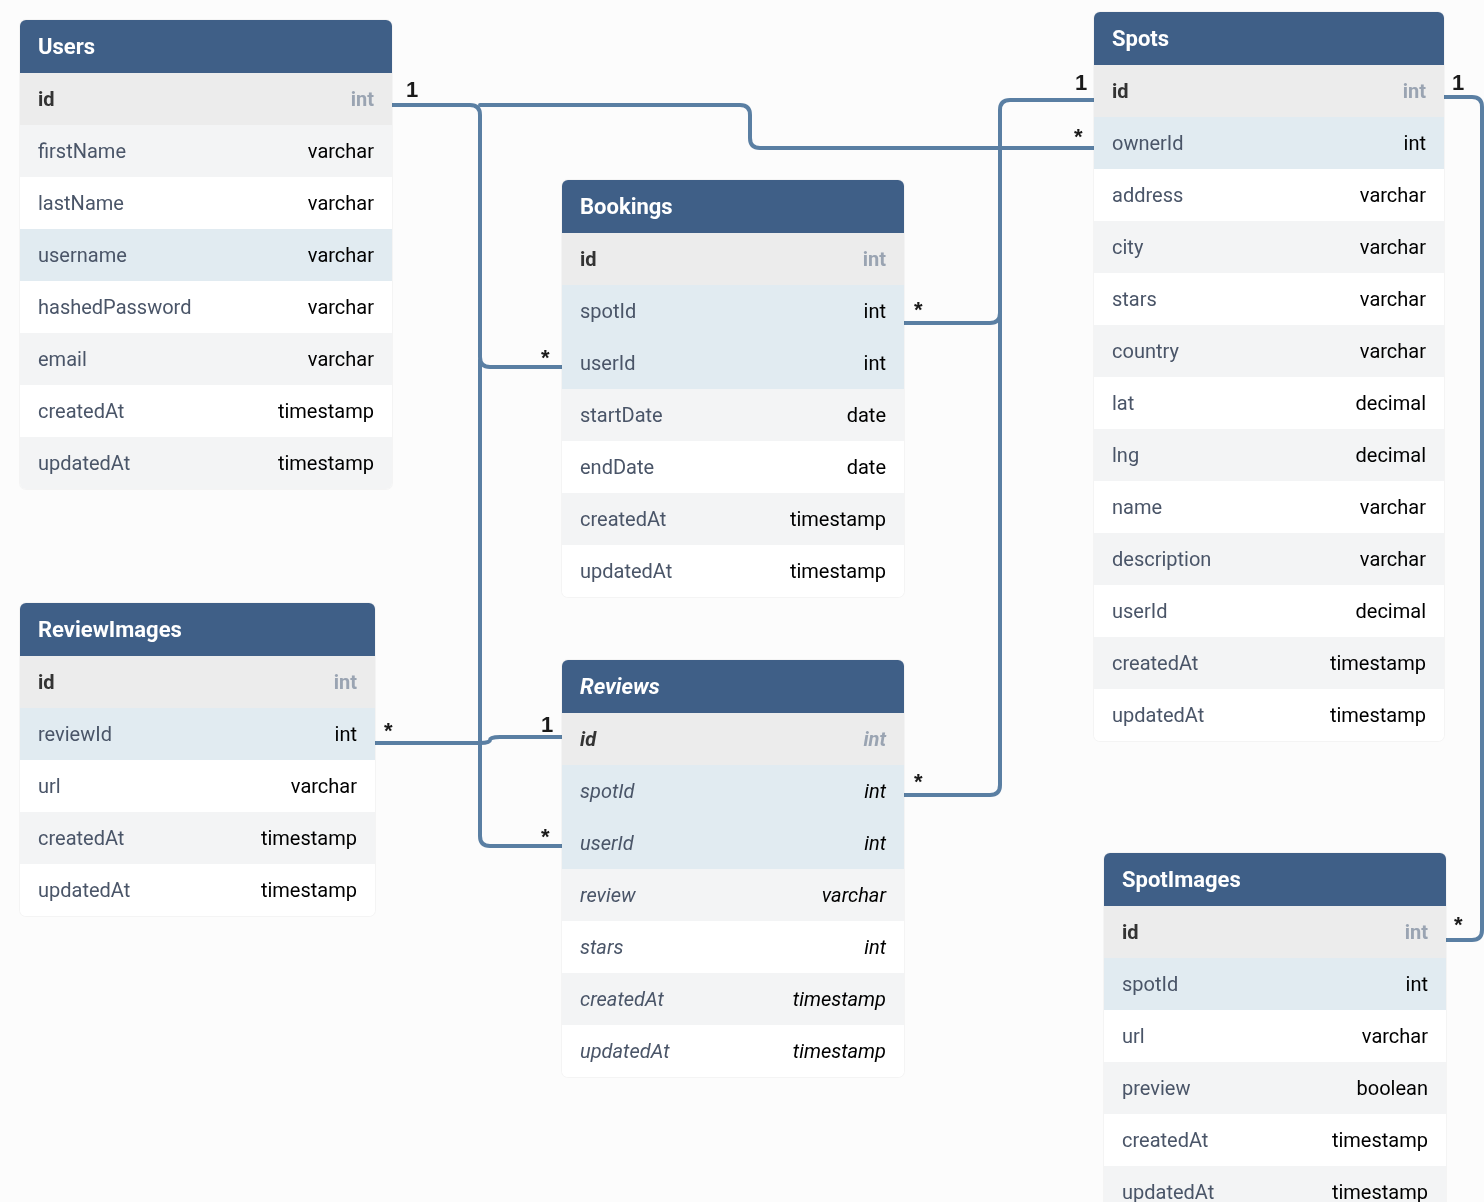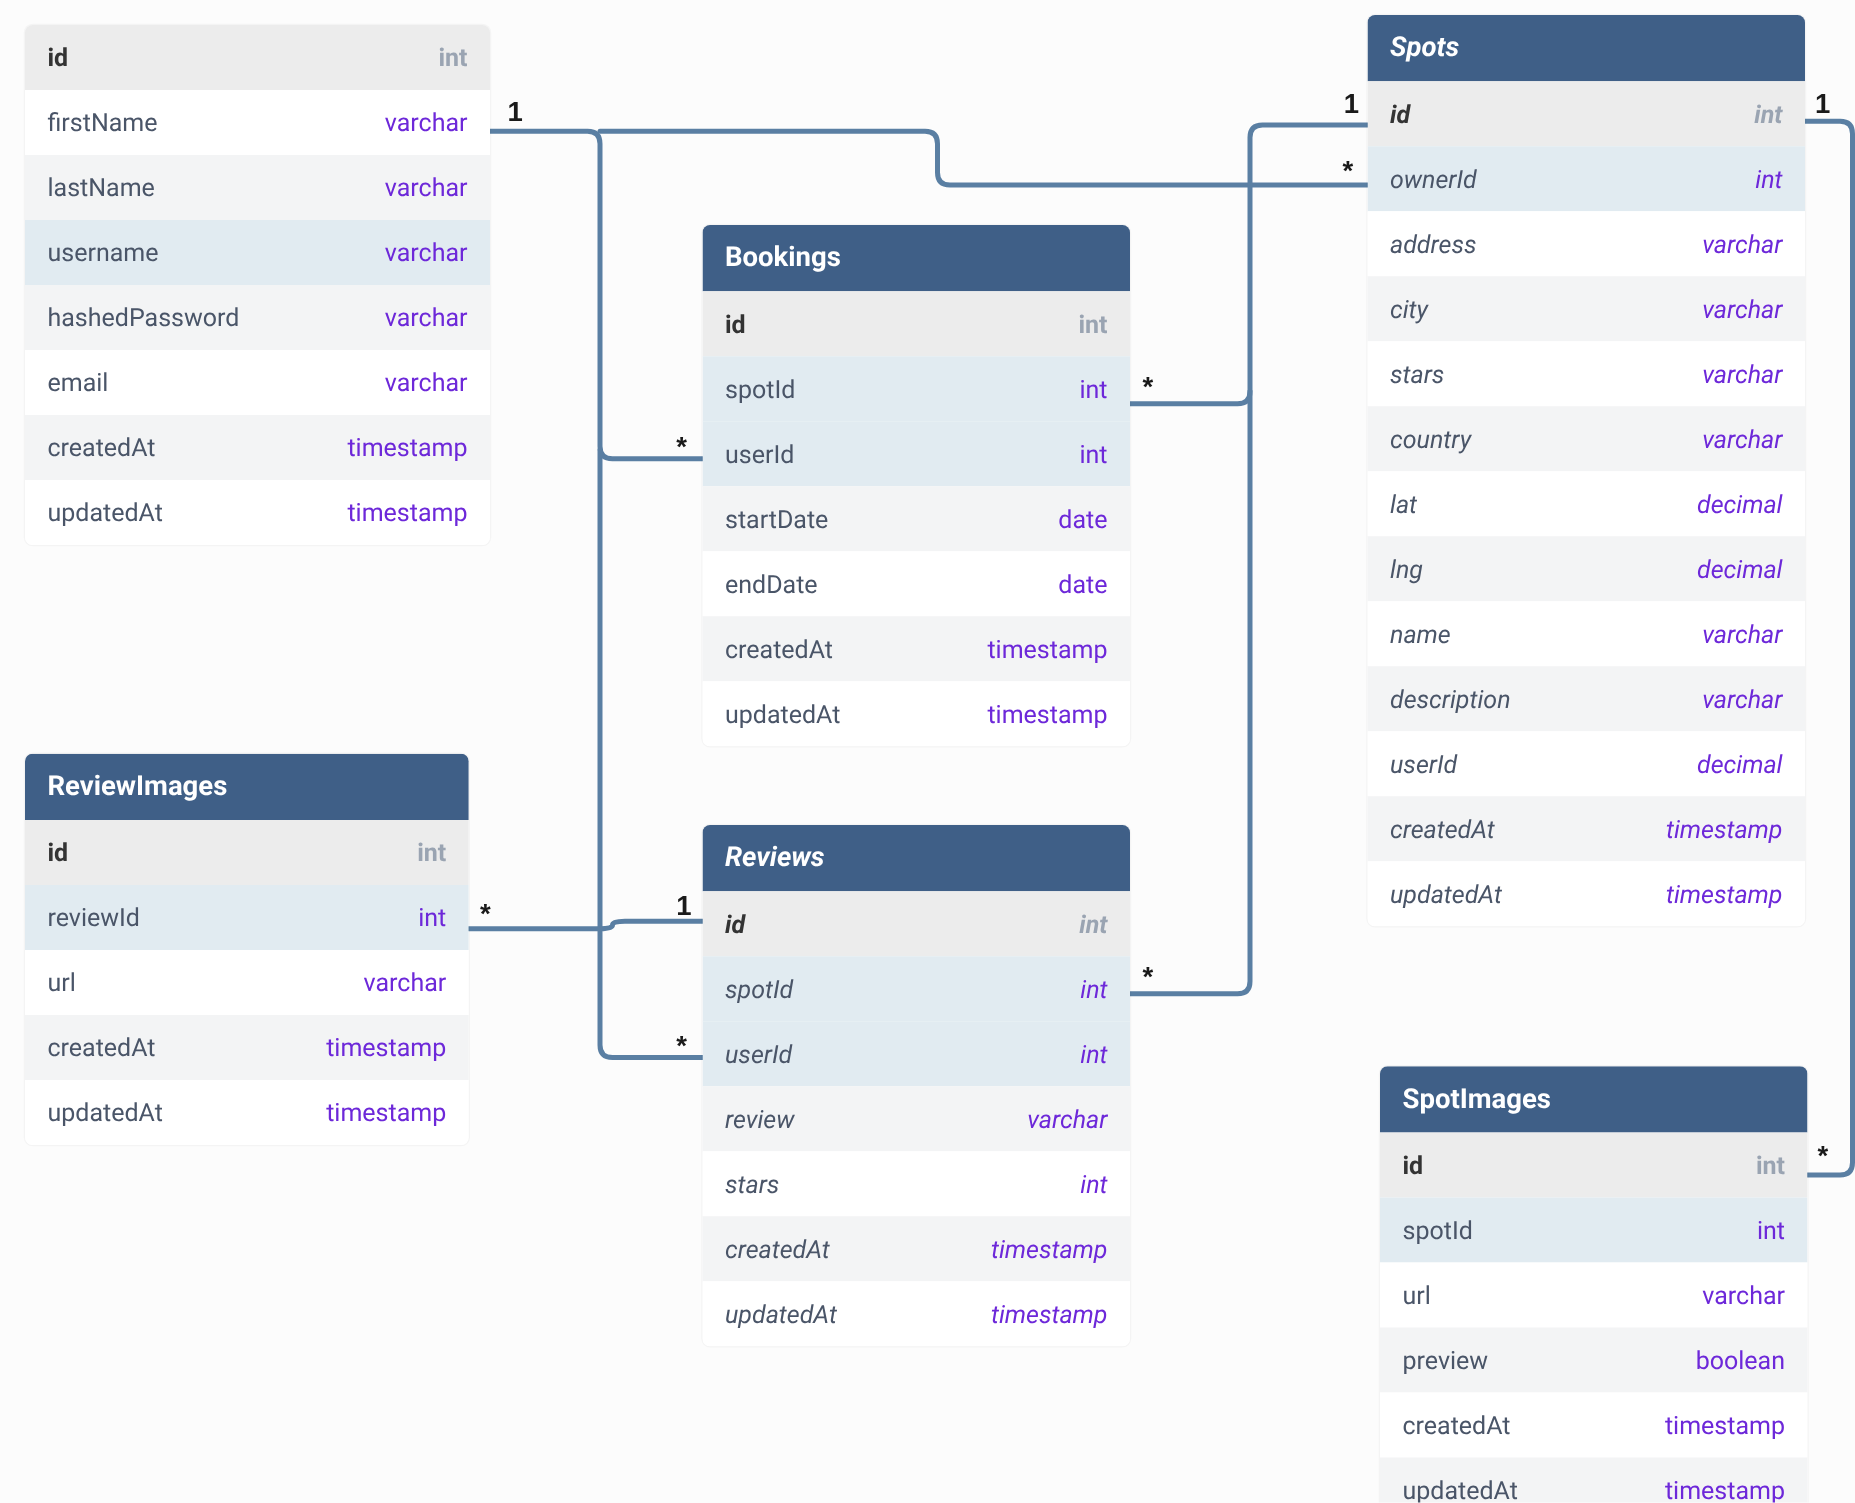--- a/index.html
+++ b/index.html
@@ -27,21 +27,21 @@
     padding:14px 18px;
   }
   .row {
     display:flex;
     justify-content:space-between;
     align-items:center;
     padding:14px 18px;
     font-size:20px;
   }
   .row .name { color:#4a5568;text-align:right; }
-  .row .type { color:#6d28d9; }
+  .row .type { color:#000000; }
   .row.key { background:#ececec; }
   .row.key .name { font-weight:700; color:#333; }
   .row.key .type { font-weight:700; color:#9aa4b2; }
   .row.fk { background:#e1ebf1;gap:38px; }
   .row:nth-child(odd):not(.key):not(.fk) { background:#f3f4f5; }
   .row:nth-child(even):not(.key):not(.fk) { background:#ffffff; }
   .cardinal {
     position:absolute;
     font-size:22px;
     font-weight:700;
@@ -76,20 +76,21 @@
 <span class="cardinal" style="left:1074px; top:124px;">*</span>
 <span class="cardinal" style="left:1075px; top:70px;">1</span>
 <span class="cardinal" style="left:914px;  top:297px;">*</span>
 <span class="cardinal" style="left:914px;  top:769px;">*</span>
 <span class="cardinal" style="left:1452px; top:70px;">1</span>
 <span class="cardinal" style="left:1454px; top:912px;">*</span>
 <span class="cardinal" style="left:541px;  top:712px;">1</span>
 <span class="cardinal" style="left:384px; top:718px;">*</span>
 
 <div id="t-users" class="tbl" style="left: 20px; top: 20px; width: 372px;">
+      <div class="hdr"><span>Users</span></div>
       <div class="row key">
         <span class="name">id</span>
         <span class="type">int</span>
       </div>
       <div class="row">
         <span class="name">firstName</span>
         <span class="type">varchar</span>
       </div>
       <div class="row">
         <span class="name">lastName</span>
@@ -140,21 +141,21 @@
       </div>
       <div class="row">
         <span class="name">createdAt</span>
         <span class="type">timestamp</span>
       </div>
       <div class="row">
         <span class="name">updatedAt</span>
         <span class="type">timestamp</span>
       </div>
     </div>
-<div id="t-spots" class="tbl" style="left: 1094px; top: 12px; width: 350px; font-style: italic;">
+<div id="t-spots" class="tbl" style="left: 1094px; top: 12px; width: 350px;">
       <div class="hdr"><span>Spots</span></div>
       <div class="row key">
         <span class="name">id</span>
         <span class="type">int</span>
       </div>
       <div class="row fk">
         <span class="name">ownerId</span>
         <span class="type">int</span>
       </div>
       <div class="row">

